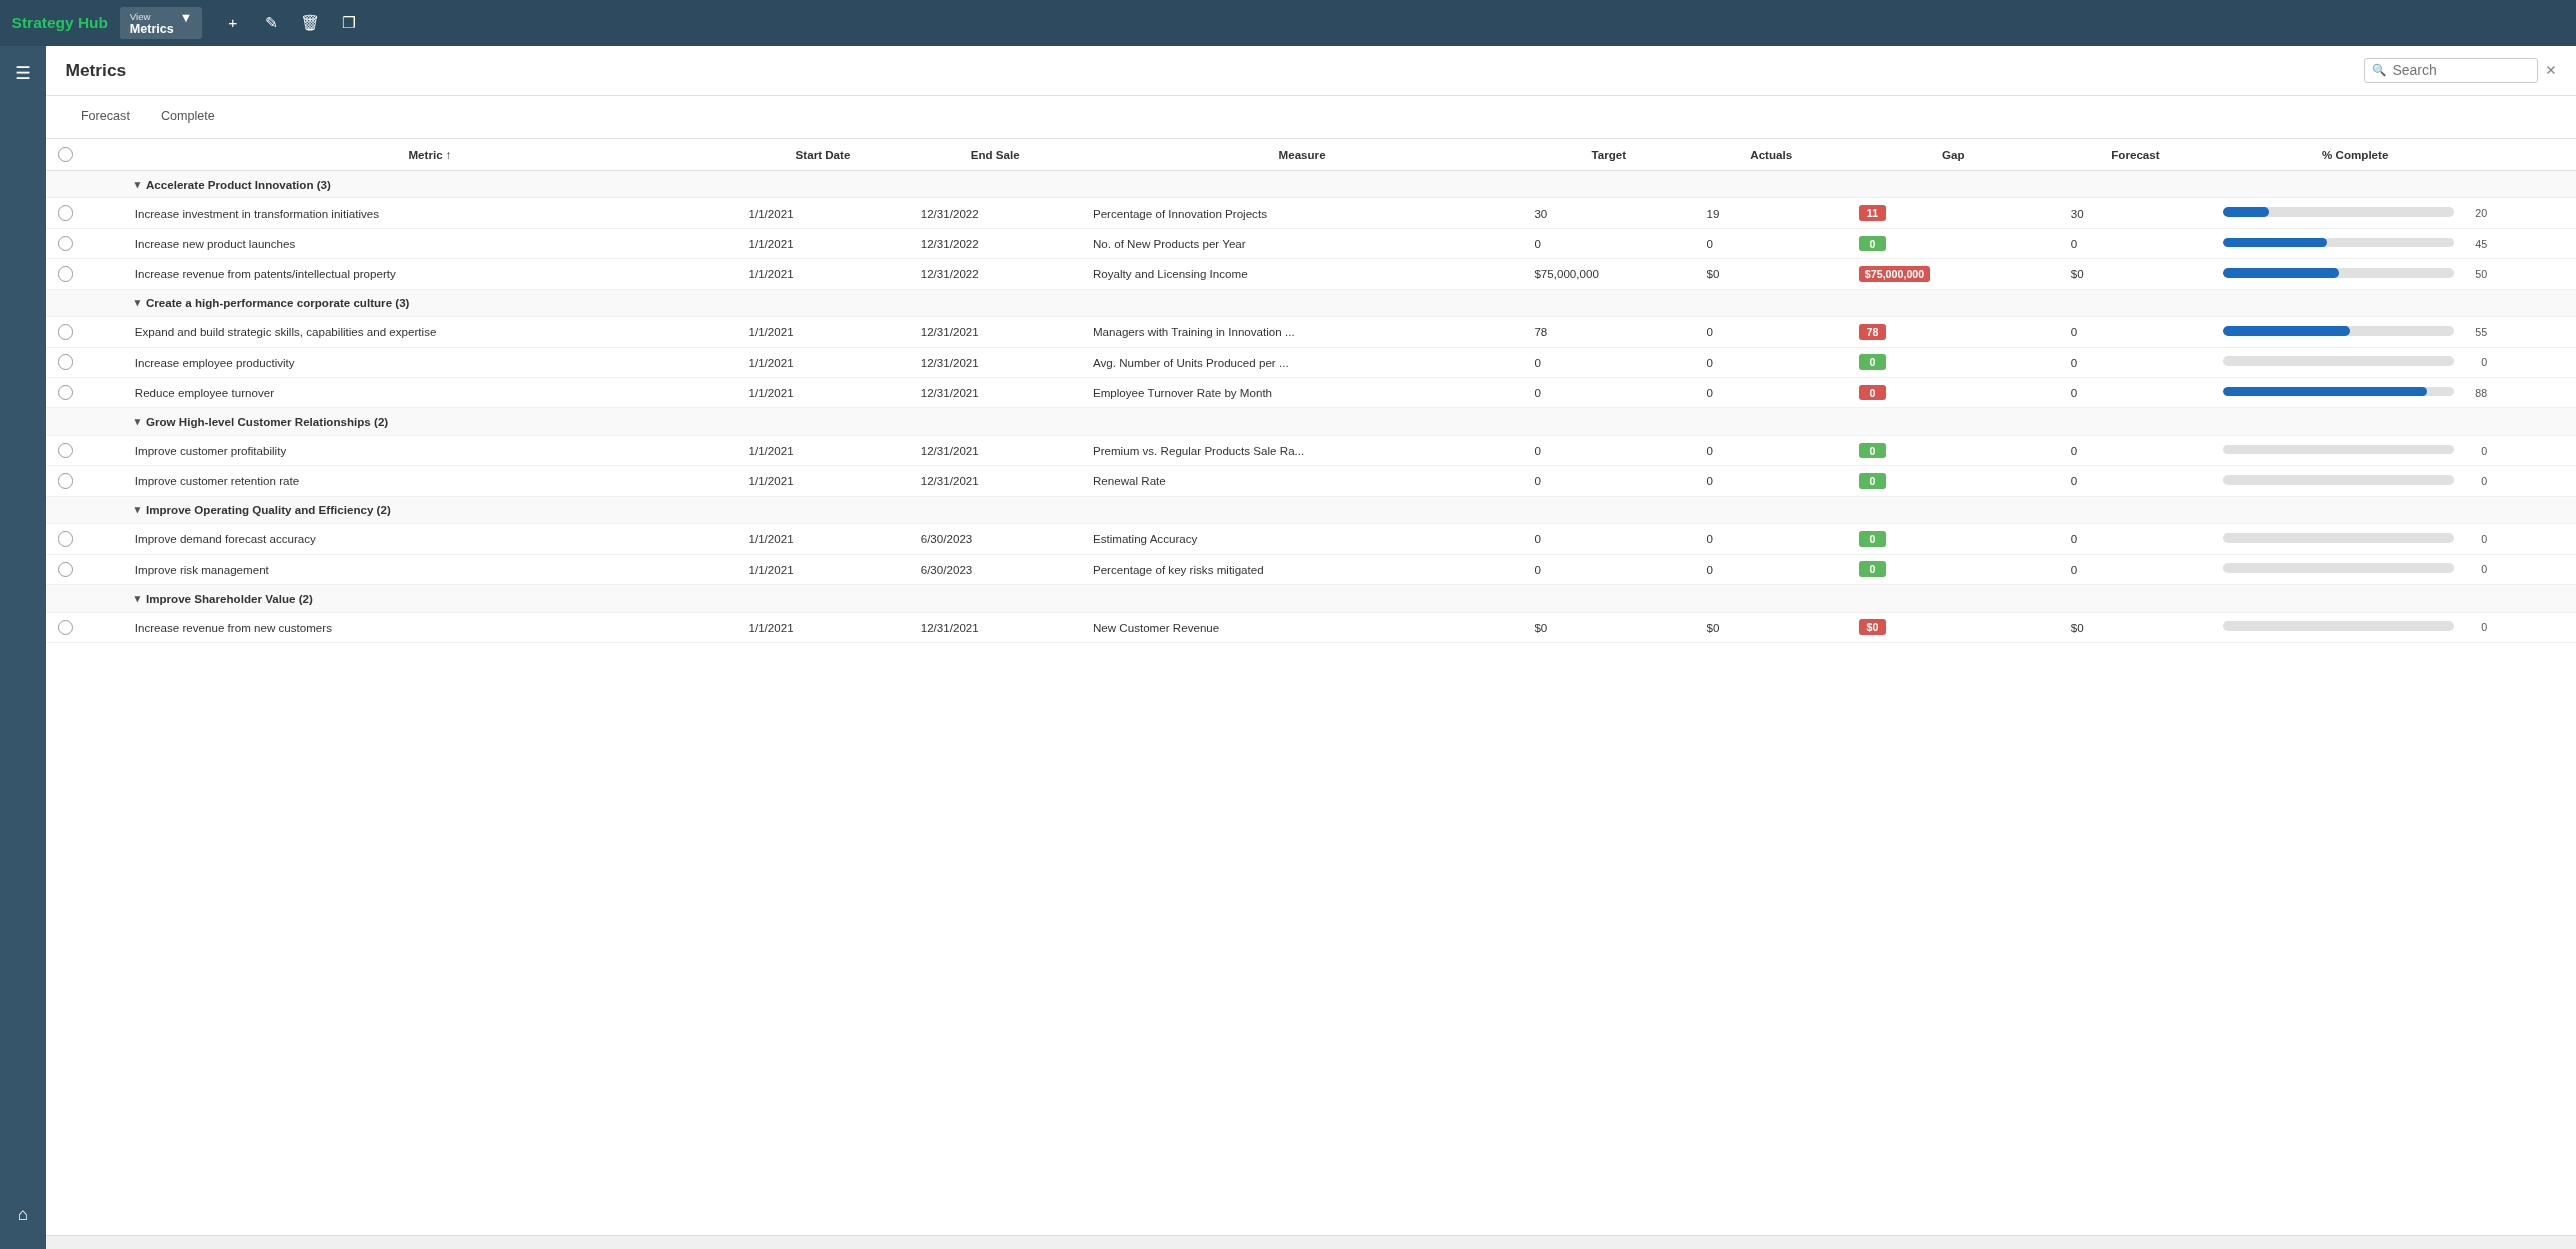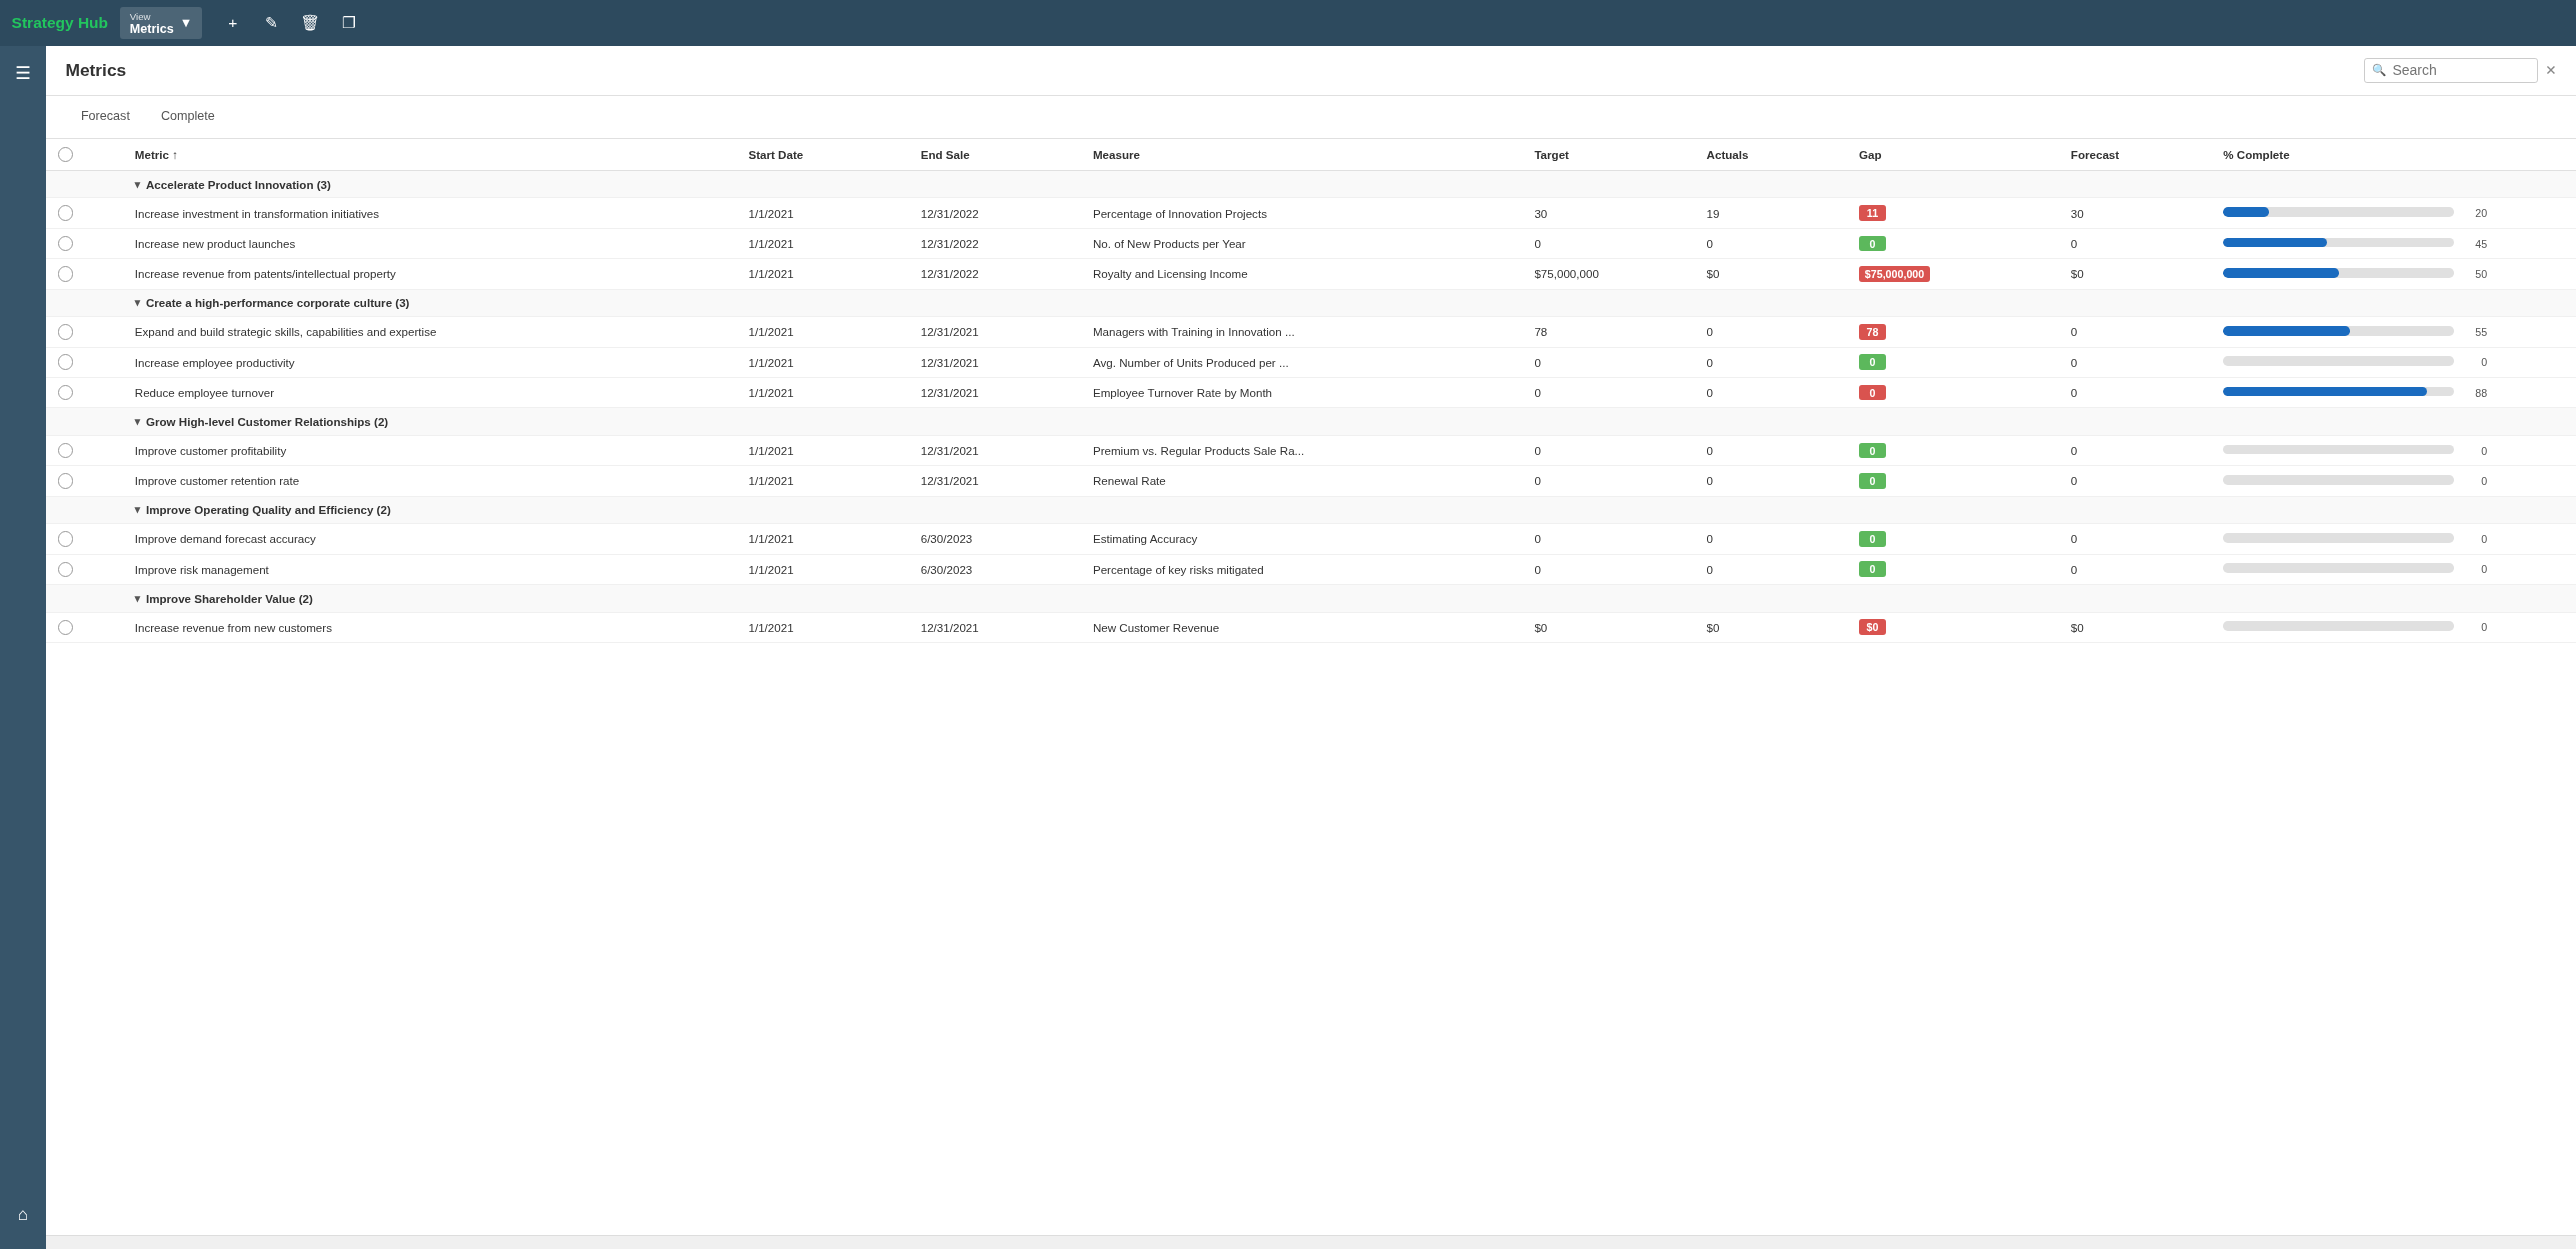--- a/index.html
+++ b/index.html
@@ -16,21 +16,20 @@
       flex-shrink: 0;
     }
     .top-nav .app-title {
       font-size: 15.5px;
       font-weight: 600;
       color: #22c55e;
       margin-right: 12px;
     }
     .top-nav .nav-dropdown {
       display: flex;
-      align-items: center;
       background: rgba(255,255,255,0.15);
       border-radius: 2.9px;
       padding: 3.9px 9.7px;
       cursor: pointer;
       font-size: 12.6px;
       color: white;
       gap: 5.8px;
     }
     .top-nav .nav-dropdown .label-small { font-size: 9.7px; opacity: 0.8; }
     .top-nav .nav-dropdown .label-main { font-weight: 600; }
@@ -180,21 +179,21 @@
       width: 100%;
       border-collapse: collapse;
       table-layout: fixed;
     }
     .metrics-table thead th {
       position: sticky;
       top: 0;
       background: white;
       border-bottom: 1.9px solid #e0e0e0;
       padding: 7.7px 11.6px;
-      text-align: left;
+      text-align: center;
       font-weight: 600;
       font-size: 11.6px;
       color: #333;
       white-space: nowrap;
       z-index: 10;
     }
     .metrics-table thead th.sortable { cursor: pointer; }
 
     .col-select { width: 39px; }
     .col-metric { width: 310px; }

